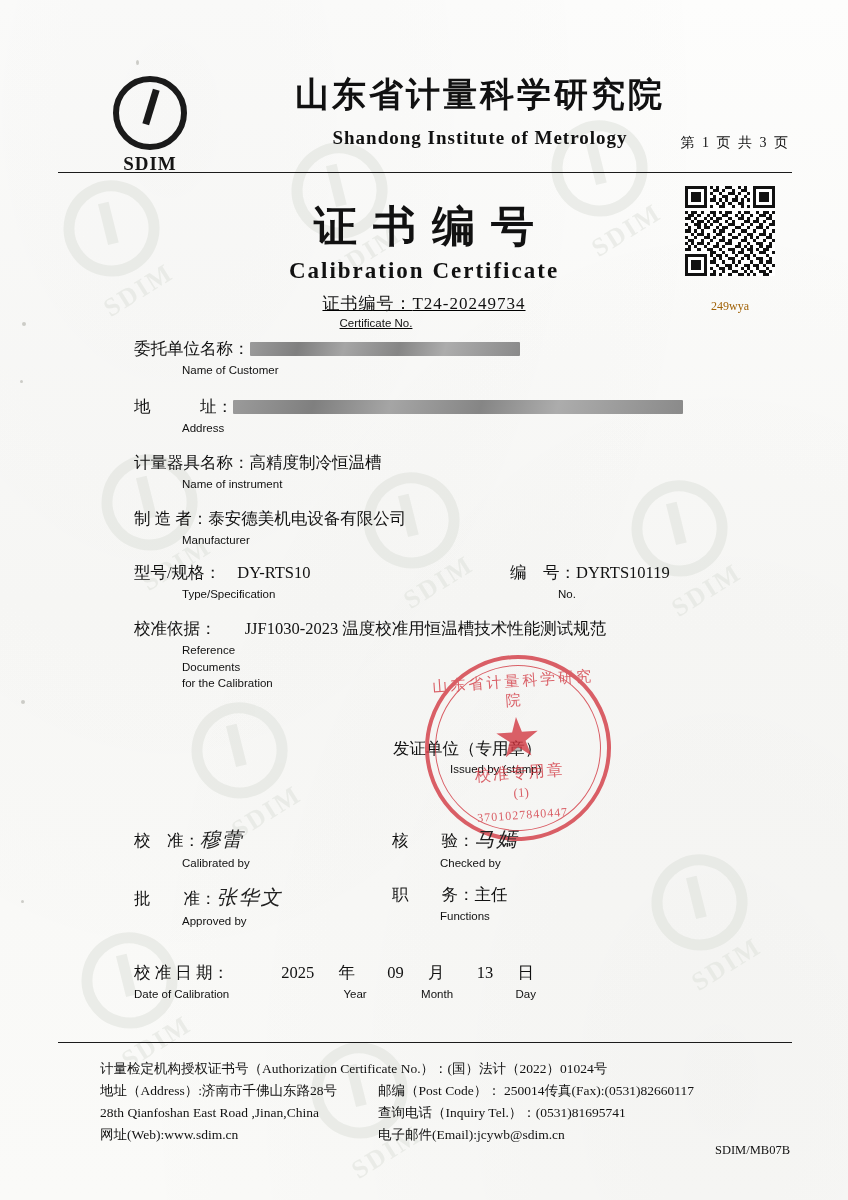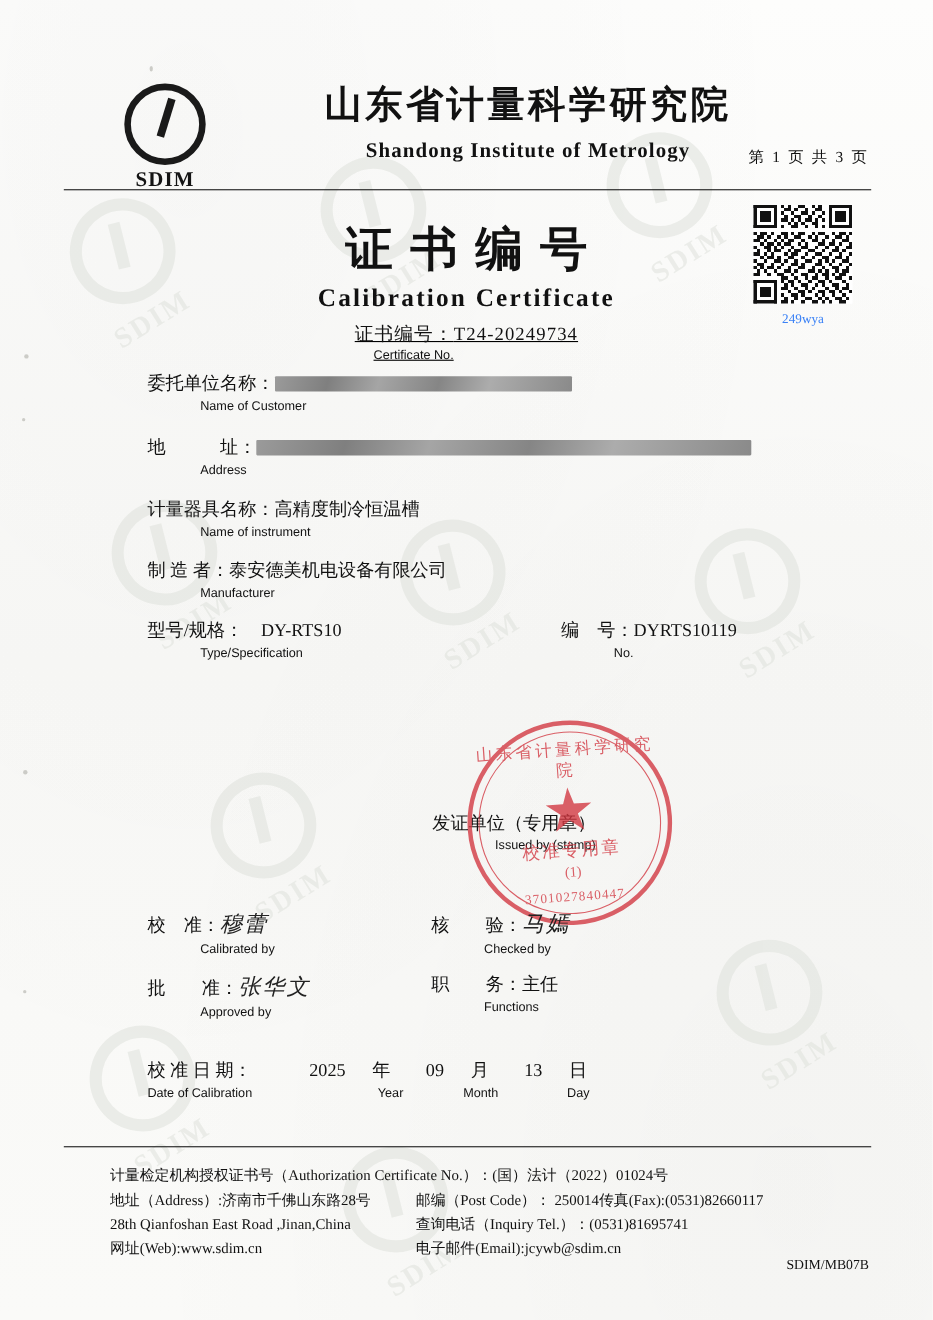--- a/index.html
+++ b/index.html
@@ -181,22 +181,22 @@
     text-align: center;
   }
   .qr {
     width: 90px;
     height: 90px;
     background: #fff;
   }
   .qr-caption {
     font-family: "Liberation Serif", serif;
     font-size: 12px;
-    color: #3b82f6;
-    margin-top: 2px;
+    color: #a16207;
+    margin-top: 19px;
   }
 
   
   .certno {
     position: absolute;
     top: 292px;
     left: 0;
     right: 0;
     text-align: center;
     text-decoration: underline;
@@ -745,20 +745,29 @@
     </div>
     <div class="f-en">Type/Specification</div>
   </div>
   <div class="field" style="left:510px; top:562px;">
     <div class="f-cn">
       <span class="lbl">编　号：</span><span class="f-val">DYRTS10119</span>
     </div>
     <div class="f-en">No.</div>
   </div>
 
+  <div class="field" style="top:618px;">
+    <div class="f-cn">
+      <span class="lbl">校准依据：</span>
+      <span class="f-val" style="margin-left:24px;">JJF1030-2023 温度校准用恒温槽技术性能测试规范</span>
+    </div>
+    <div class="f-en">Reference</div>
+    <div class="f-en" style="margin-top:1px;">Documents</div>
+    <div class="f-en" style="margin-top:1px;">for the Calibration</div>
+  </div>
 
   <div class="issued">
     <div class="i-cn">发证单位（专用章）</div>
     <div class="i-en">Issued by (stamp)</div>
   </div>
 
   <div class="stamp">
     <div class="inner-ring"></div>
     <div class="s-top">山东省计量科学研究院</div>
     <div class="star">★</div>

